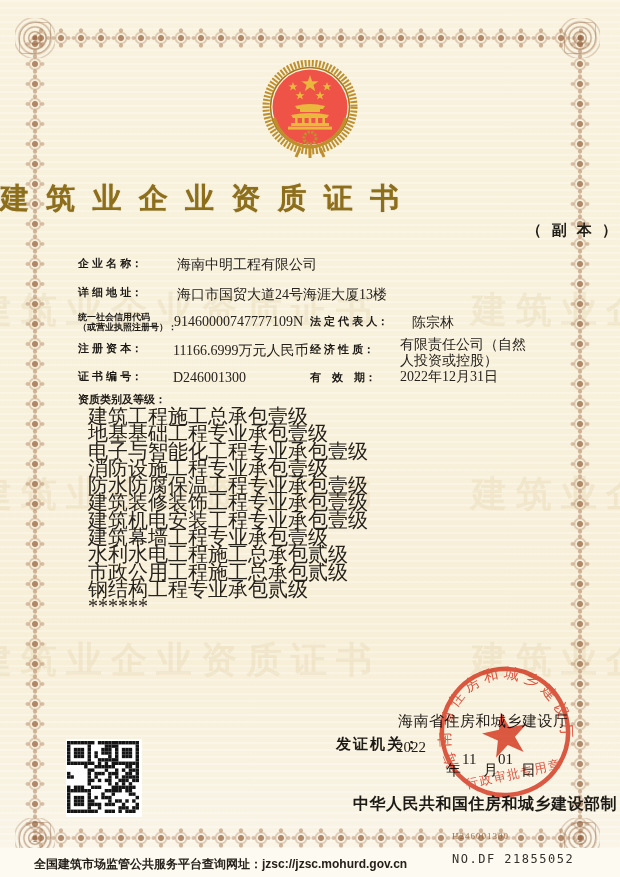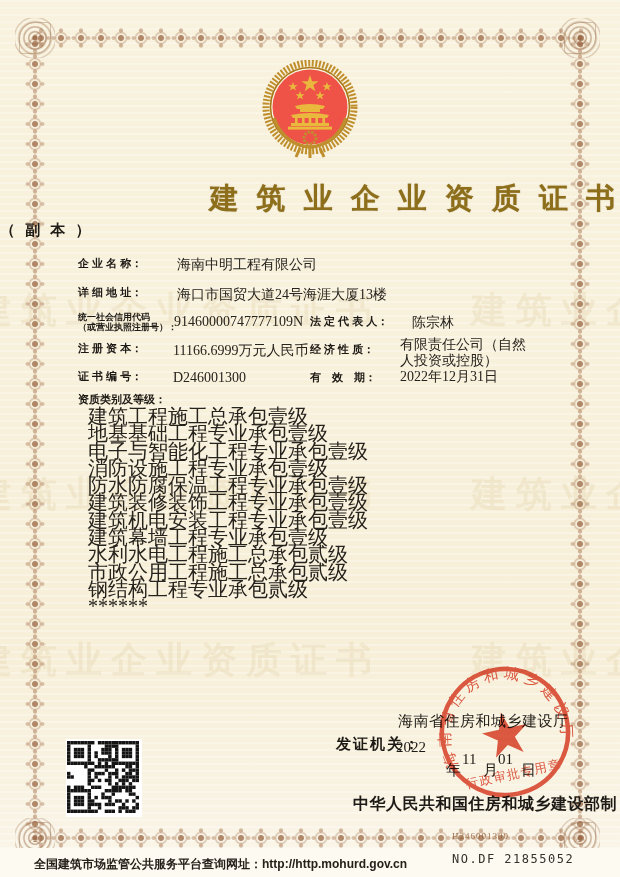--- a/index.html
+++ b/index.html
@@ -32,24 +32,24 @@
           rgba(150,102,68,0) 19.4px, rgba(150,102,68,.3) 20.6px, rgba(150,102,68,0) 22px);}
   .corner.tl{left:-10px;top:-10px;} .corner.tr{right:-10px;top:-10px;}
   .corner.bl{left:-10px;bottom:-10px;} .corner.br{right:-10px;bottom:-10px;}
   .corner::after{content:"";position:absolute;inset:4px;border:1.5px solid rgba(150,102,68,.35);border-radius:50% 10% 50% 10%;}
   
   .wm{position:absolute;left:-24px;width:720px;white-space:nowrap;pointer-events:none;
       font-family:"Liberation Sans",sans-serif;font-weight:bold;font-size:36px;letter-spacing:9px;
       color:rgba(190,160,96,.13);}
   
   .emblem{position:absolute;left:262px;top:60px;width:96px;height:104px;}
-  .title{position:absolute;left:0;right:0;top:179px;text-align:right;
-      font-family:Liberation Sans, sans-serif;font-weight:bold;font-size:29px;letter-spacing:5px;
+  .title{position:absolute;left:0;right:0;top:179px;text-align:left;
+      font-family:Liberation Serif, serif;font-weight:bold;font-size:29px;letter-spacing:5px;
       color:#8d6e1b;text-shadow:0 0 1px rgba(120,92,20,.6);}
-  .subtitle{position:absolute;left:0;right:0;top:221px;text-align:left;
+  .subtitle{position:absolute;left:0;right:0;top:221px;text-align:right;
       font-family:"Liberation Sans",sans-serif;font-weight:bold;font-size:15px;letter-spacing:3px;color:#201c16;}
   
   .lab{position:absolute;font-family:"Liberation Sans",sans-serif;font-weight:bold;font-size:11px;color:#1d1914;white-space:nowrap;}
   .val{position:absolute;font-family:"Liberation Serif",serif;font-size:14px;color:#26221c;white-space:nowrap;}
   .lab.small{font-size:9px;line-height:10.5px;letter-spacing:0;}
   .val.wrap{white-space:normal;width:128px;line-height:16px;font-family:Liberation Serif, serif;}
   
   .quals{position:absolute;left:88px;top:408px;font-family:"Liberation Serif",serif;font-size:20px;color:#26221c;line-height:17.3px;}
   
   .authority{position:absolute;left:398px;top:712px;font-size:15px;font-family:"Liberation Serif",serif;color:#1e1a15;letter-spacing:.5px;}
@@ -418,16 +418,16 @@
         <rect x="40.8" y="68" width="3.4" height="3.4" fill="#141414"></rect>
         <rect x="44.199999999999996" y="68" width="3.4" height="3.4" fill="#141414"></rect>
         <rect x="51" y="68" width="3.4" height="3.4" fill="#141414"></rect>
         <rect x="57.8" y="68" width="3.4" height="3.4" fill="#141414"></rect>
         <rect x="61.199999999999996" y="68" width="3.4" height="3.4" fill="#141414"></rect>
         <rect x="64.6" y="68" width="3.4" height="3.4" fill="#141414"></rect>
       </svg></div>
 
   <div class="footer-strip"></div>
   <div class="border-no">H246001300</div>
-  <div class="query">全国建筑市场监管公共服务平台查询网址：http://http.mohurd.gov.cn</div>
+  <div class="query">全国建筑市场监管公共服务平台查询网址：jzsc://jzsc.mohurd.gov.cn</div>
   <div class="serial">NO.DF  21855052</div>
 
 </div>
 
 </body></html>

